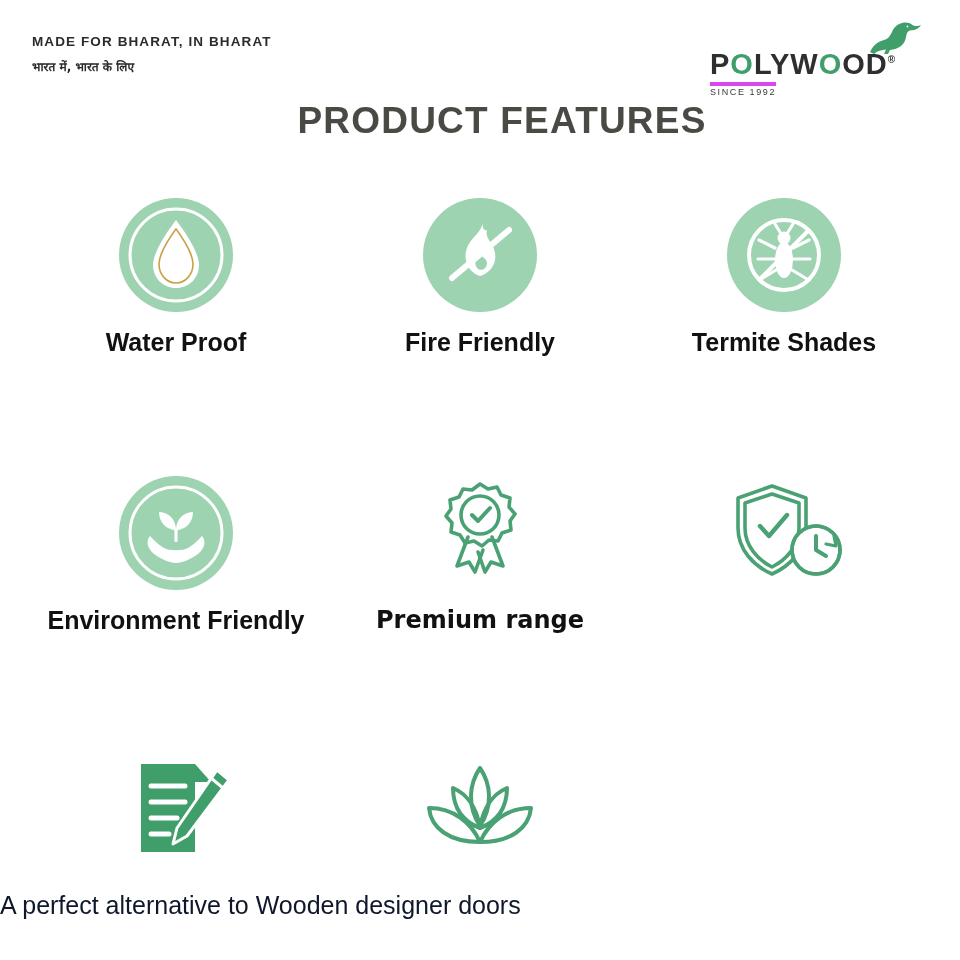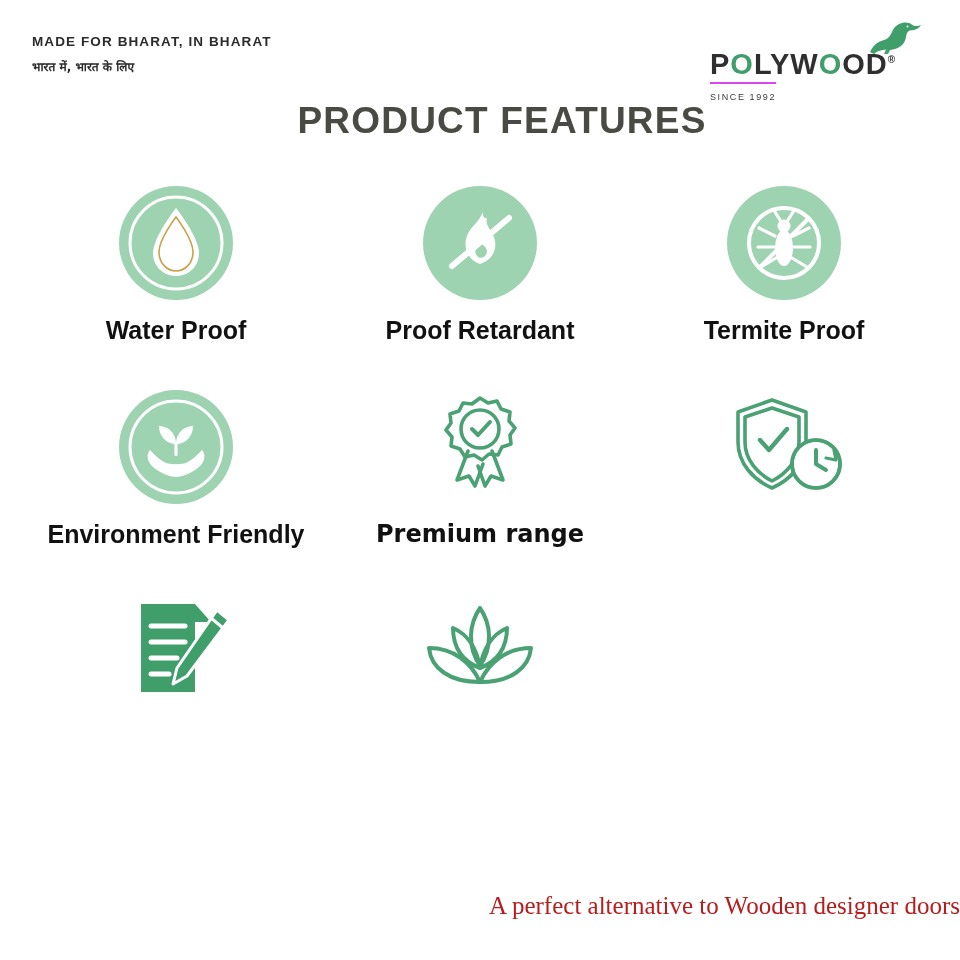--- a/index.html
+++ b/index.html
@@ -80,49 +80,49 @@
     font-size: 10px;
     vertical-align: super;
     font-weight: bold;
     color: #2f2f2f;
   }
   .brand-since {
     font-size: 9px;
     letter-spacing: 1.6px;
     color: #3a3a3a;
     margin-top: 3px;
-    border-top: 2px solid #d946ef;
-    padding-top: 8px;
+    border-top: 4px solid #d946ef;
+    padding-top: 1px;
     display: inline-block;
   }
 
   
   .page-title {
     position: absolute;
     top: 100px;
     left: 0;
     width: 960px;
     text-align: center;
     font-size: 37px;
     font-weight: bold;
     letter-spacing: 1.2px;
     color: #4a4a45;
     padding-left: 22px;
   }
 
   
   .grid {
     position: absolute;
-    top: 184px;
+    top: 196px;
     left: 24px;
     width: 912px;
     display: grid;
     grid-template-columns: repeat(3, 304px);
     grid-template-rows: 158px 158px 158px;
-    row-gap: 46px;
+    row-gap: 120px;
   }
   .cell {
     display: flex;
     flex-direction: column;
     align-items: center;
     justify-content: flex-start;
   }
   .icon-wrap {
     height: 118px;
     display: flex;
@@ -142,24 +142,24 @@
     font-weight: bold;
     font-size: 24px;
   }
 
   
   .footer {
     position: absolute;
     left: 0;
     bottom: 40px;
     width: 960px;
-    text-align: right;
+    text-align: left;
     font-size: 25px;
-    color: #b91c1c;
-    font-family: Liberation Serif, serif;
+    color: #0f172a;
+    font-family: Liberation Sans, sans-serif;
   }
 
   .empty-cell { visibility: hidden; }
 </style>
 </head>
 <body>
 
 <div class="page">
 
   <div class="header">
@@ -197,21 +197,21 @@
 
     <div class="cell">
       <div class="icon-wrap">
         <svg width="118" height="118" viewBox="0 0 118 118">
           <circle cx="59" cy="59" r="57" fill="#9dd3b0"></circle>
           <path d="M62 24 C62 36, 50 41, 46 52 C42 62, 46 76, 59 80 C72 76, 77 64, 73 53 C70 45, 64 42, 66 34 C60 36, 62 24, 62 24 Z" fill="#ffffff"></path>
           <path d="M59 58 C54 62, 53 68, 56 72 C60 76, 66 73, 66 67 C66 63, 62 62, 59 58 Z" fill="#9dd3b0"></path>
           <line x1="31" y1="82" x2="88" y2="34" stroke="#ffffff" stroke-width="6" stroke-linecap="round"></line>
         </svg>
       </div>
-      <div class="cell-label">Proof Retardant</div>
+      <div class="cell-label">Fire Friendly</div>
     </div>
 
     <div class="cell">
       <div class="icon-wrap">
         <svg width="118" height="118" viewBox="0 0 118 118">
           <circle cx="59" cy="59" r="57" fill="#9dd3b0"></circle>
           <g stroke="#ffffff" stroke-width="3.2" fill="none" stroke-linecap="round">
             <ellipse cx="59" cy="64" rx="9" ry="18" fill="#ffffff" stroke="none"></ellipse>
             <circle cx="59" cy="42" r="6.5" fill="#ffffff" stroke="none"></circle>
             <line x1="55" y1="36" x2="50" y2="28"></line>
@@ -220,21 +220,21 @@
             <line x1="68" y1="52" x2="84" y2="44"></line>
             <line x1="50" y1="63" x2="33" y2="63"></line>
             <line x1="68" y1="63" x2="85" y2="63"></line>
             <line x1="51" y1="74" x2="36" y2="83"></line>
             <line x1="67" y1="74" x2="82" y2="83"></line>
           </g>
           <circle cx="59" cy="59" r="35" fill="none" stroke="#ffffff" stroke-width="4"></circle>
           <line x1="35" y1="83" x2="83" y2="35" stroke="#ffffff" stroke-width="4" stroke-linecap="round"></line>
         </svg>
       </div>
-      <div class="cell-label">Termite Proof</div>
+      <div class="cell-label">Termite Shades</div>
     </div>
 
     <div class="cell">
       <div class="icon-wrap">
         <svg width="118" height="118" viewBox="0 0 118 118">
           <circle cx="59" cy="59" r="57" fill="#9dd3b0"></circle>
           <circle cx="59" cy="59" r="46" fill="none" stroke="#ffffff" stroke-width="3"></circle>
           <path d="M59 56 C59 44, 50 38, 42 38 C42 48, 49 56, 59 56 Z" fill="#ffffff"></path>
           <path d="M59 56 C59 44, 68 38, 76 38 C76 48, 69 56, 59 56 Z" fill="#ffffff"></path>
           <rect x="57.4" y="54" width="3.2" height="14" rx="1.5" fill="#ffffff"></rect>

